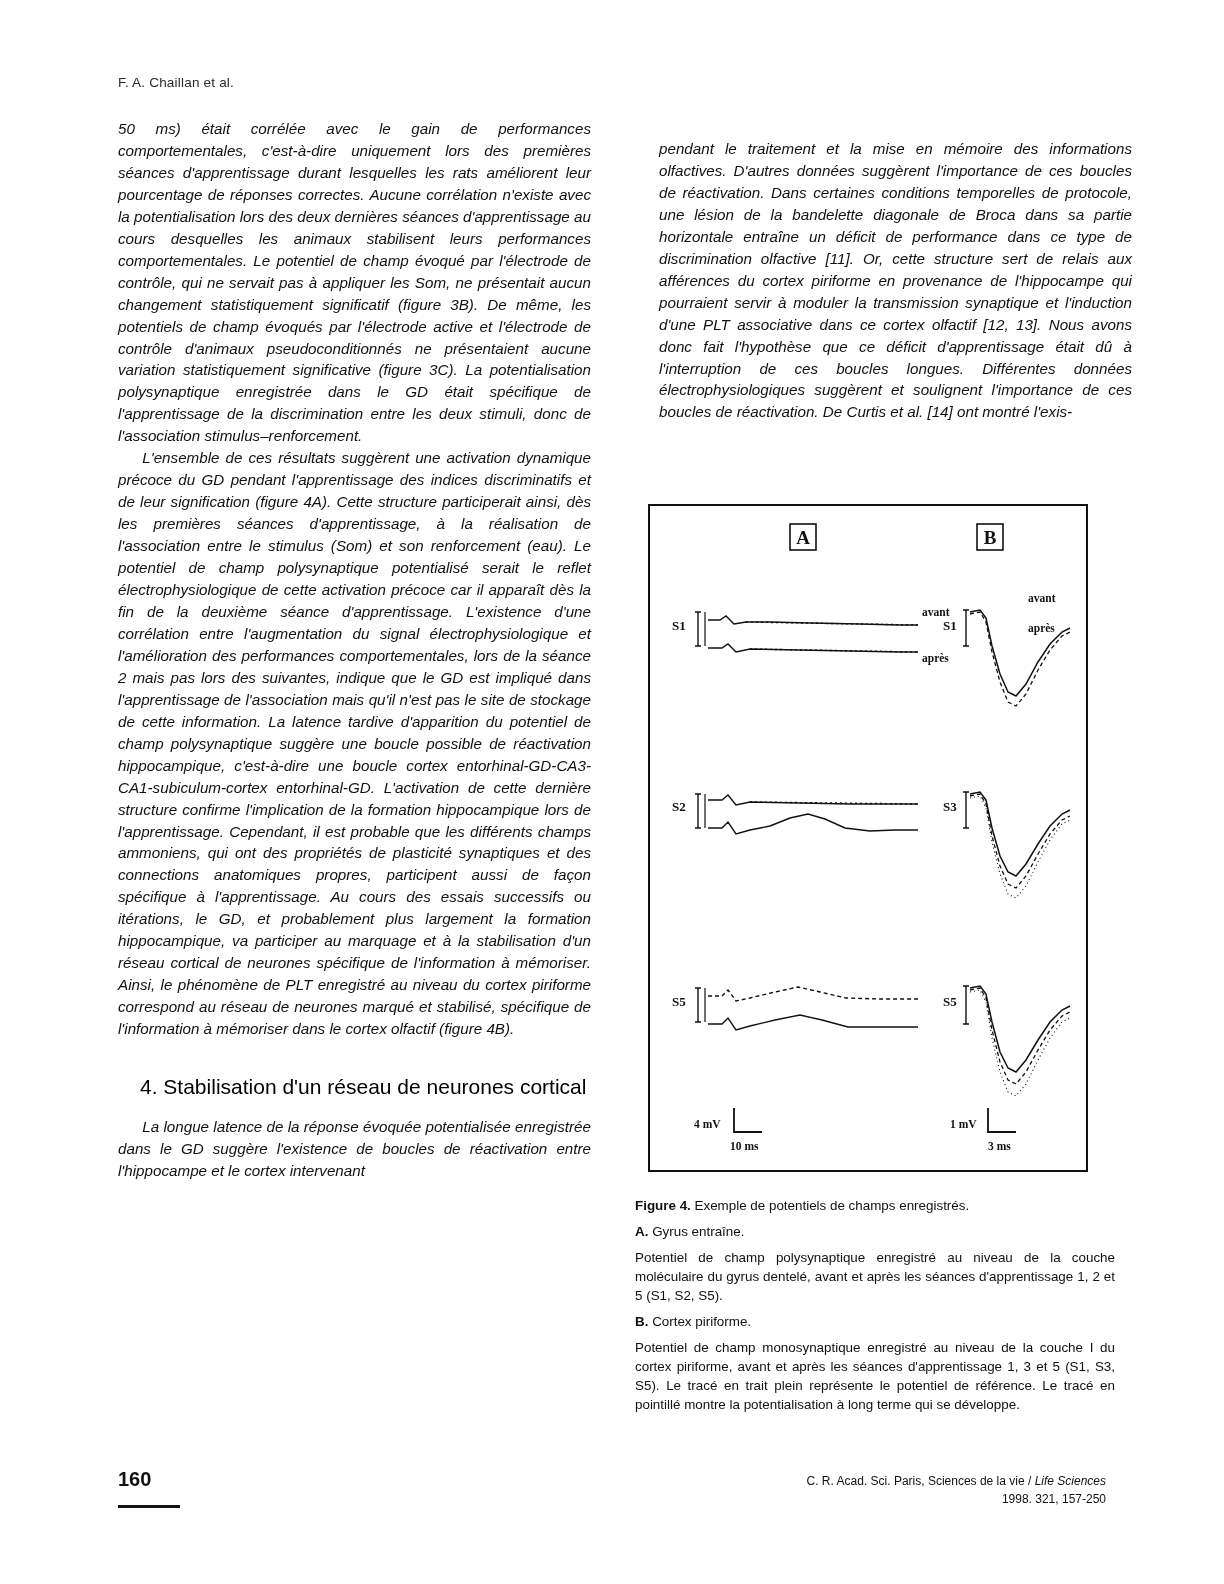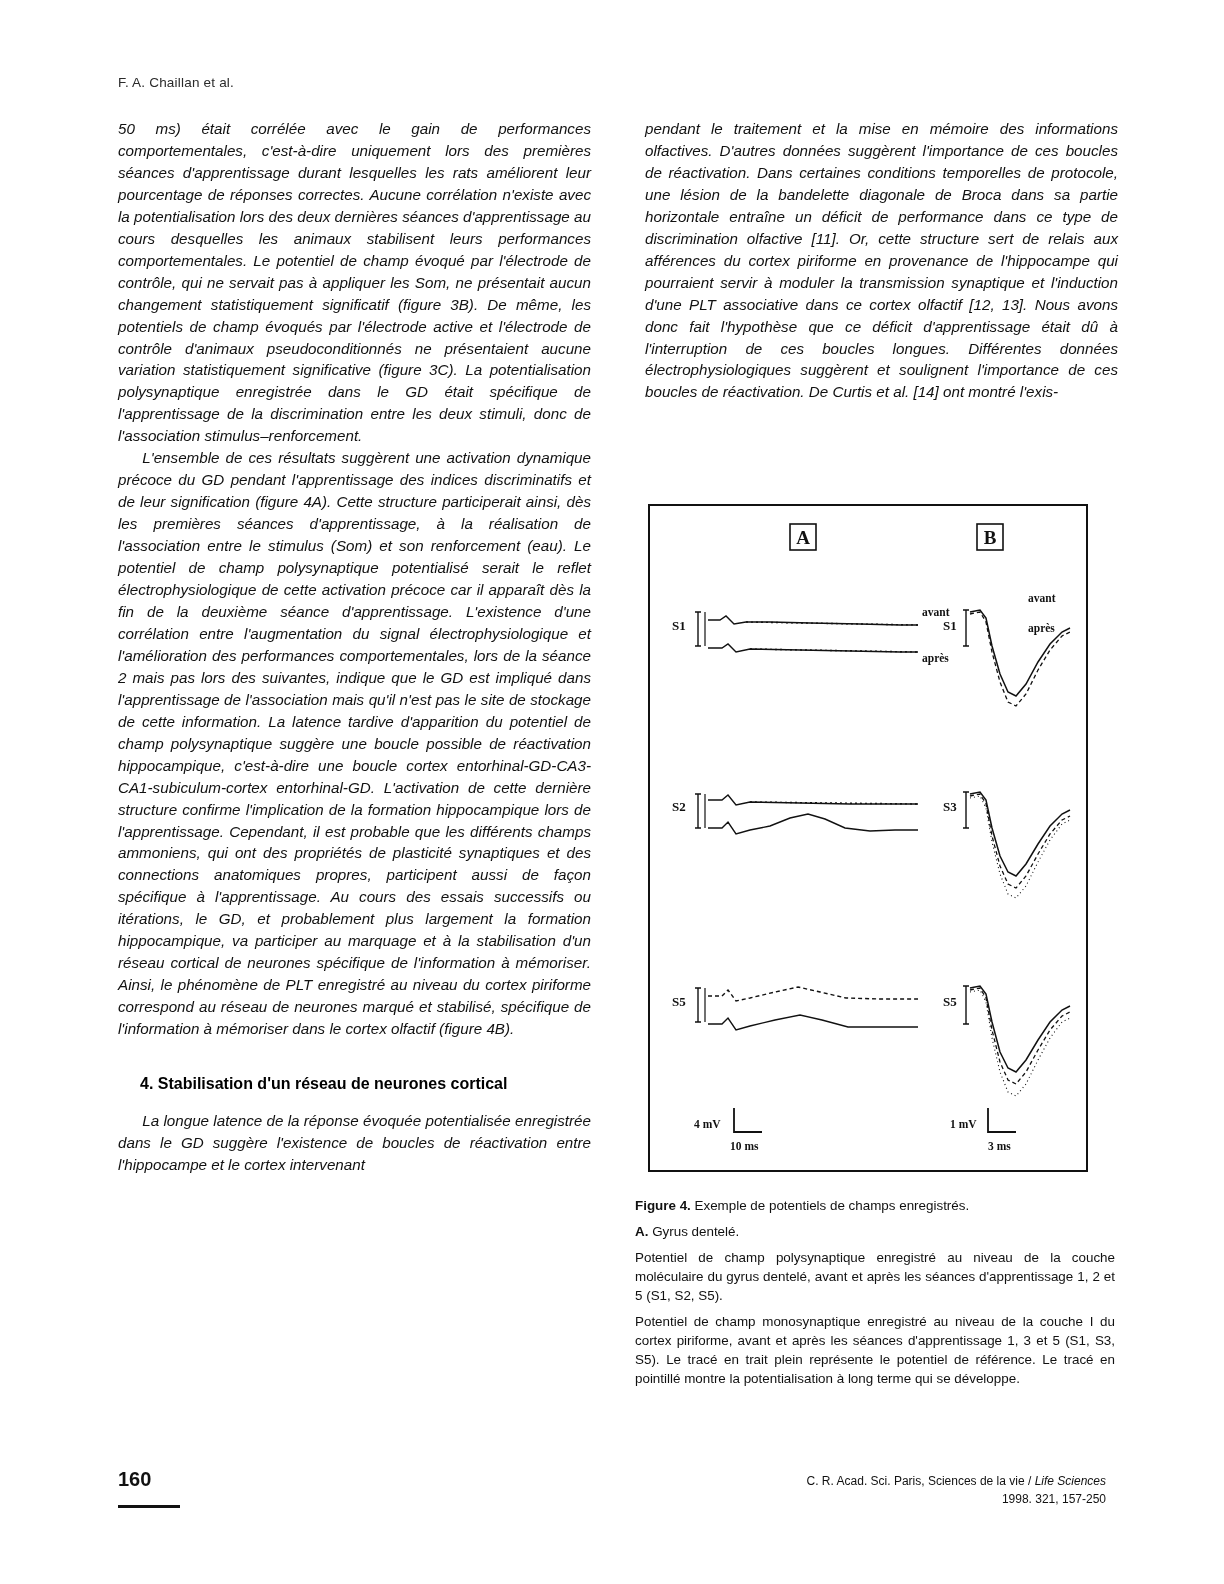--- a/index.html
+++ b/index.html
@@ -33,34 +33,34 @@
   .col {
     position: absolute;
     top: 118px;
     width: 473px;
     font-size: 15.2px;
     line-height: 1.445;
     text-align: justify;
     color: #111;
   }
   .col-left { left: 118px; }
-  .col-right { left: 645px; }
+  .col-right { left: 659px; margin-top: 20px; }
 
   .col p {
     margin: 0 0 0 0;
     font-style: italic;
   }
   .col p + p { margin-top: 0.0em; }
   .indent { text-indent: 1.6em; }
   .it { font-style: italic; }
 
   h2.section-title {
-    font-size: 16px;
+    font-size: 21px;
     line-height: 1.25;
-    font-weight: bold;
+    font-weight: normal;
     margin: 34px 4px 16px 22px;
     color: #000;
   }
 
   
   .figure-box {
     position: absolute;
     left: 648px;
     top: 504px;
     width: 440px;
@@ -213,23 +213,26 @@
         <text x="338" y="644" font-family="Liberation Serif, serif" font-size="11.5" font-weight="bold" fill="#111">3 ms</text>
       </g>
     </svg>
   </div>
 
   <div class="fig-caption">
     <p>
       <b>Figure 4.</b><span> Exemple de potentiels de champs enregistrés.</span>
     </p>
     <p>
-      <b>A.</b><span> Gyrus dentelé.</span>
+      <b>A.</b><span> Gyrus entraîne.</span>
     </p>
     <p>Potentiel de champ polysynaptique enregistré au niveau de la couche moléculaire du gyrus dentelé, avant et après les séances d'apprentissage 1, 2 et 5 (S1, S2, S5).</p>
+    <p>
+      <b>B.</b><span> Cortex piriforme.</span>
+    </p>
     <p>Potentiel de champ monosynaptique enregistré au niveau de la couche I du cortex piriforme, avant et après les séances d'apprentissage 1, 3 et 5 (S1, S3, S5). Le tracé en trait plein représente le potentiel de référence. Le tracé en pointillé montre la potentialisation à long terme qui se développe.</p>
   </div>
 
   <div class="page-number">160</div>
   <div class="page-number-rule"></div>
   <div class="footer-right">
     <div><span>C. R. Acad. Sci. Paris, Sciences de la vie / </span><span class="it">Life Sciences</span></div>
     <div>1998. 321, 157-250</div>
   </div>
 

